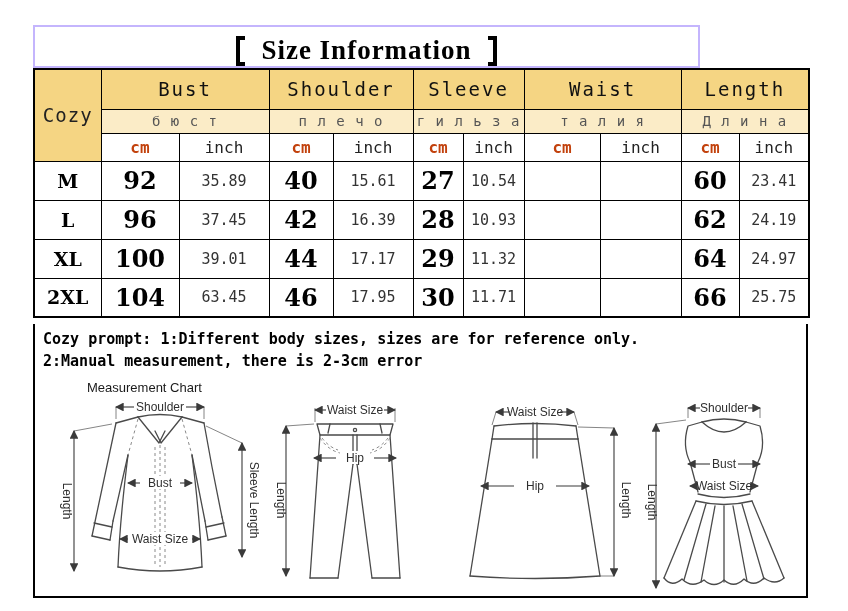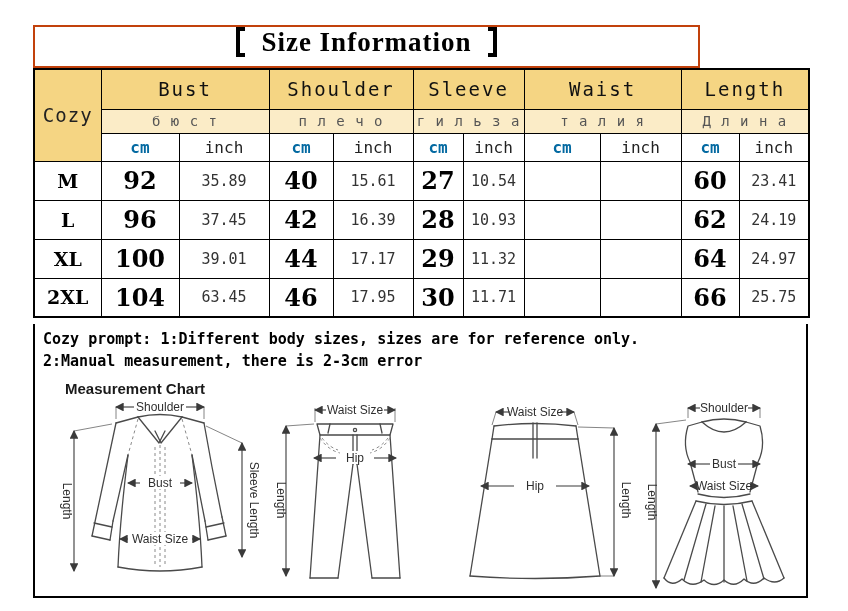--- a/index.html
+++ b/index.html
@@ -1,57 +1,57 @@
 <!DOCTYPE html>
 <html style="--header-gold: #F5D583; --header-cream: #FBECC7; --border: #000000;"><head>
 <meta charset="utf-8">
 <style>
   html,body{margin:0;padding:0;background:#fff;}
   .canvas{position:relative;width:848px;height:611px;background:#fff;overflow:hidden;
           font-family:"DejaVu Sans Mono","Liberation Mono",monospace;}
 
   
   .title-box{position:absolute;left:33px;top:25px;width:667px;height:43px;
-             border:2px solid #c2410c;box-sizing:border-box;background:#fff;
-             display:flex;align-items:flex-start;justify-content:center;}
+             border:2px solid #c4b5fd;box-sizing:border-box;background:#fff;
+             display:flex;align-items:flex-end;justify-content:center;}
   .title-text{font-family:"Liberation Serif","DejaVu Serif",serif;font-weight:bold;
               font-size:27px;color:#000;letter-spacing:1px;margin:0 16px;}
   .bracket{display:inline-block;width:9px;height:30px;box-sizing:border-box;}
   .bracket.bl{border-left:4px solid #000;border-top:4px solid #000;border-bottom:4px solid #000;}
   .bracket.br{border-right:4px solid #000;border-top:4px solid #000;border-bottom:4px solid #000;}
 
   
   table.size-table{position:absolute;left:33px;top:68px;width:775px;
                    border-collapse:collapse;table-layout:fixed;
                    border:2px solid #000;}
   table.size-table td{border:1px solid #000;text-align:center;vertical-align:middle;
                       padding:0;overflow:hidden;white-space:nowrap;}
   tr.r-en{height:40px;}
   tr.r-ru{height:24px;margin-top:8px;}
   tr.r-unit{height:28px;}
   tr.r-data{height:39px;}
   td.size-head{background:var(--header-gold,#F5D583);
                font-size:19px;color:#222;letter-spacing:1px;}
   td.grp-en{background:var(--header-gold,#F5D583);font-size:19px;color:#111;letter-spacing:2px;}
   td.grp-ru{background:var(--header-cream,#FBECC7);font-size:14px;color:#555;letter-spacing:1px;}
-  td.unit-cm{font-weight:bold;font-size:16px;color:#0369a1;}
+  td.unit-cm{font-weight:bold;font-size:16px;color:#c2410c;}
   td.unit-inch{font-size:16px;color:#222;}
   td.size-val{font-family:"DejaVu Serif","Liberation Serif",serif;font-weight:bold;
               font-size:19px;color:#000;}
   td.cm-val{font-family:"DejaVu Serif","Liberation Serif",serif;font-weight:bold;
             font-size:24px;color:#000;}
   td.inch-val{font-size:15px;color:#333;}
 
   
   .bottom-box{position:absolute;left:33px;top:324px;width:775px;height:274px;
               border:2px solid #000;border-top:none;box-sizing:border-box;background:#fff;}
   .notes{padding:4px 16px 0 8px;font-weight:bold;font-size:15px;color:#000;line-height:22px;}
-  .chart-title{position:absolute;left:30px;top:56px;
+  .chart-title{position:absolute;left:52px;top:56px;
                font-family:"Liberation Sans","DejaVu Sans",sans-serif;
-               font-weight:bold;font-size:15px;color:#1a1a1a;}
+               font-weight:normal;font-size:13px;color:#1a1a1a;}
   svg.fig{position:absolute;overflow:visible;}
   .fig-shirt{left:19px;top:75px;}
   .fig-pants{left:229px;top:76px;}
   .fig-skirt{left:419px;top:76px;}
   .fig-dress{left:609px;top:74px;}
   svg .outline{fill:none;stroke:#4a4a4a;stroke-width:1.3;stroke-linejoin:round;stroke-linecap:round;}
   svg .dashed{fill:none;stroke:#8a8a8a;stroke-width:1;stroke-dasharray:3,3;}
   svg .arrow{fill:none;stroke:#3a3a3a;stroke-width:1.1;}
   svg .tick{fill:none;stroke:#777;stroke-width:0.9;}
   svg text.lbl{font-family:"Liberation Sans","DejaVu Sans",sans-serif;font-size:12px;

